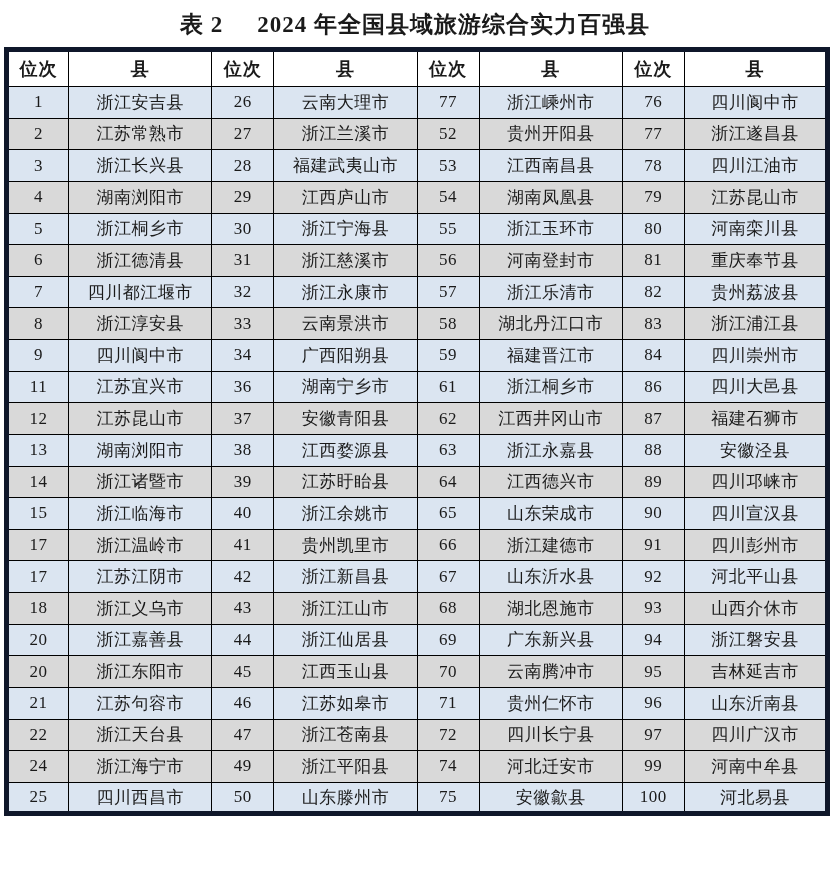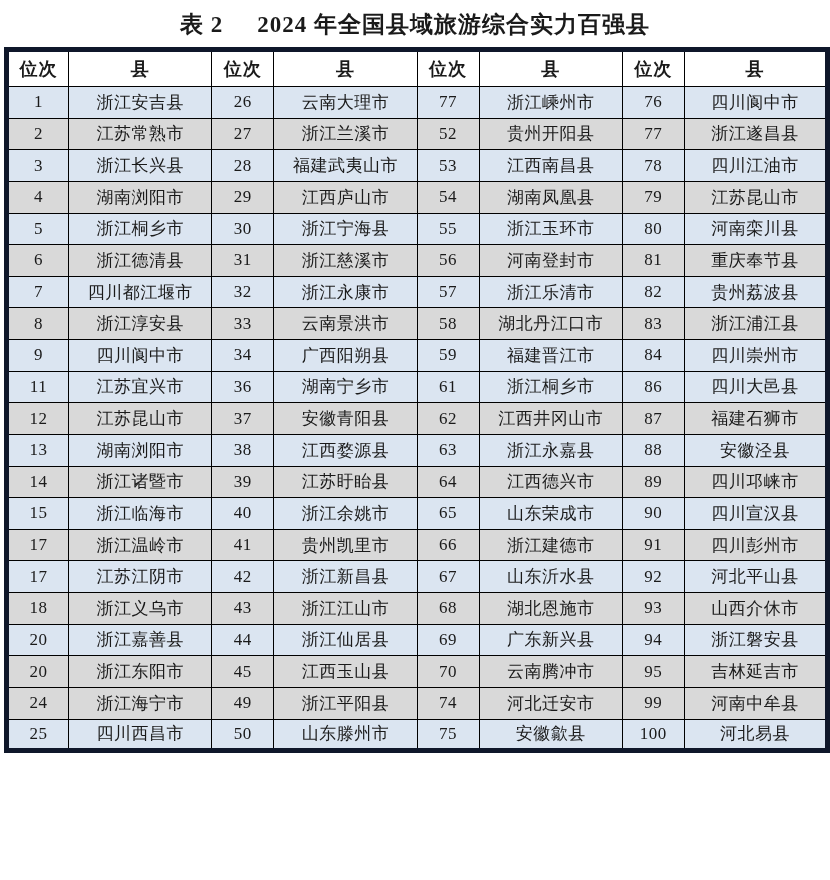--- a/index.html
+++ b/index.html
@@ -270,20 +270,40 @@
         <tr class="row-even">
           <td class="rank-cell">20</td>
           <td class="county-cell">浙江东阳市</td>
           <td class="rank-cell">45</td>
           <td class="county-cell">江西玉山县</td>
           <td class="rank-cell">70</td>
           <td class="county-cell">云南腾冲市</td>
           <td class="rank-cell">95</td>
           <td class="county-cell">吉林延吉市</td>
         </tr>
+        <tr class="row-odd">
+          <td class="rank-cell">21</td>
+          <td class="county-cell">江苏句容市</td>
+          <td class="rank-cell">46</td>
+          <td class="county-cell">江苏如皋市</td>
+          <td class="rank-cell">71</td>
+          <td class="county-cell">贵州仁怀市</td>
+          <td class="rank-cell">96</td>
+          <td class="county-cell">山东沂南县</td>
+        </tr>
+        <tr class="row-even">
+          <td class="rank-cell">22</td>
+          <td class="county-cell">浙江天台县</td>
+          <td class="rank-cell">47</td>
+          <td class="county-cell">浙江苍南县</td>
+          <td class="rank-cell">72</td>
+          <td class="county-cell">四川长宁县</td>
+          <td class="rank-cell">97</td>
+          <td class="county-cell">四川广汉市</td>
+        </tr>
         <tr class="row-even">
           <td class="rank-cell">24</td>
           <td class="county-cell">浙江海宁市</td>
           <td class="rank-cell">49</td>
           <td class="county-cell">浙江平阳县</td>
           <td class="rank-cell">74</td>
           <td class="county-cell">河北迁安市</td>
           <td class="rank-cell">99</td>
           <td class="county-cell">河南中牟县</td>
         </tr>

